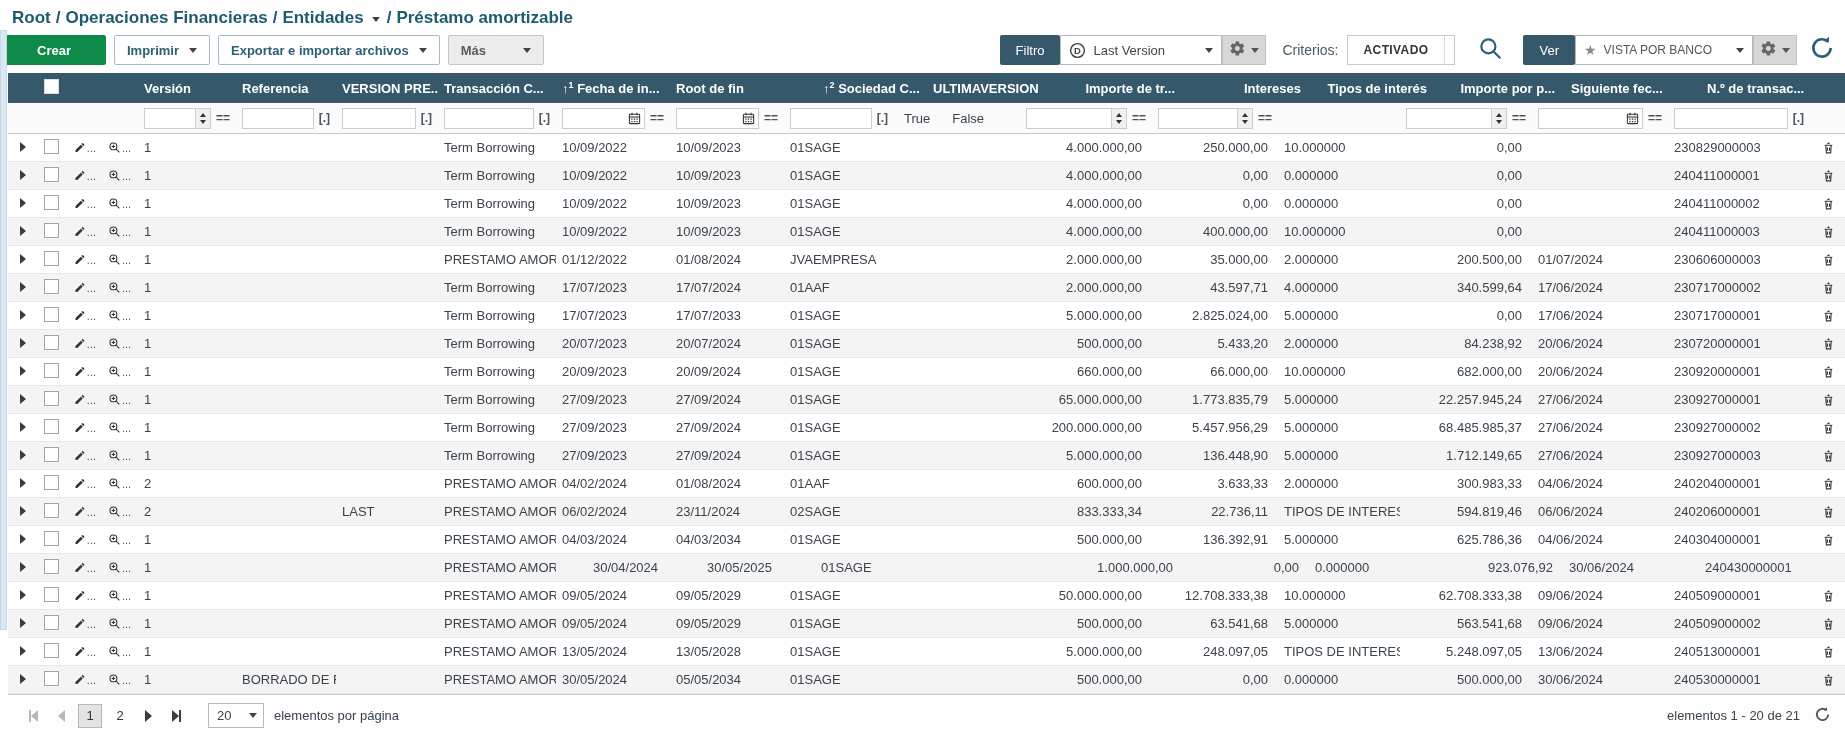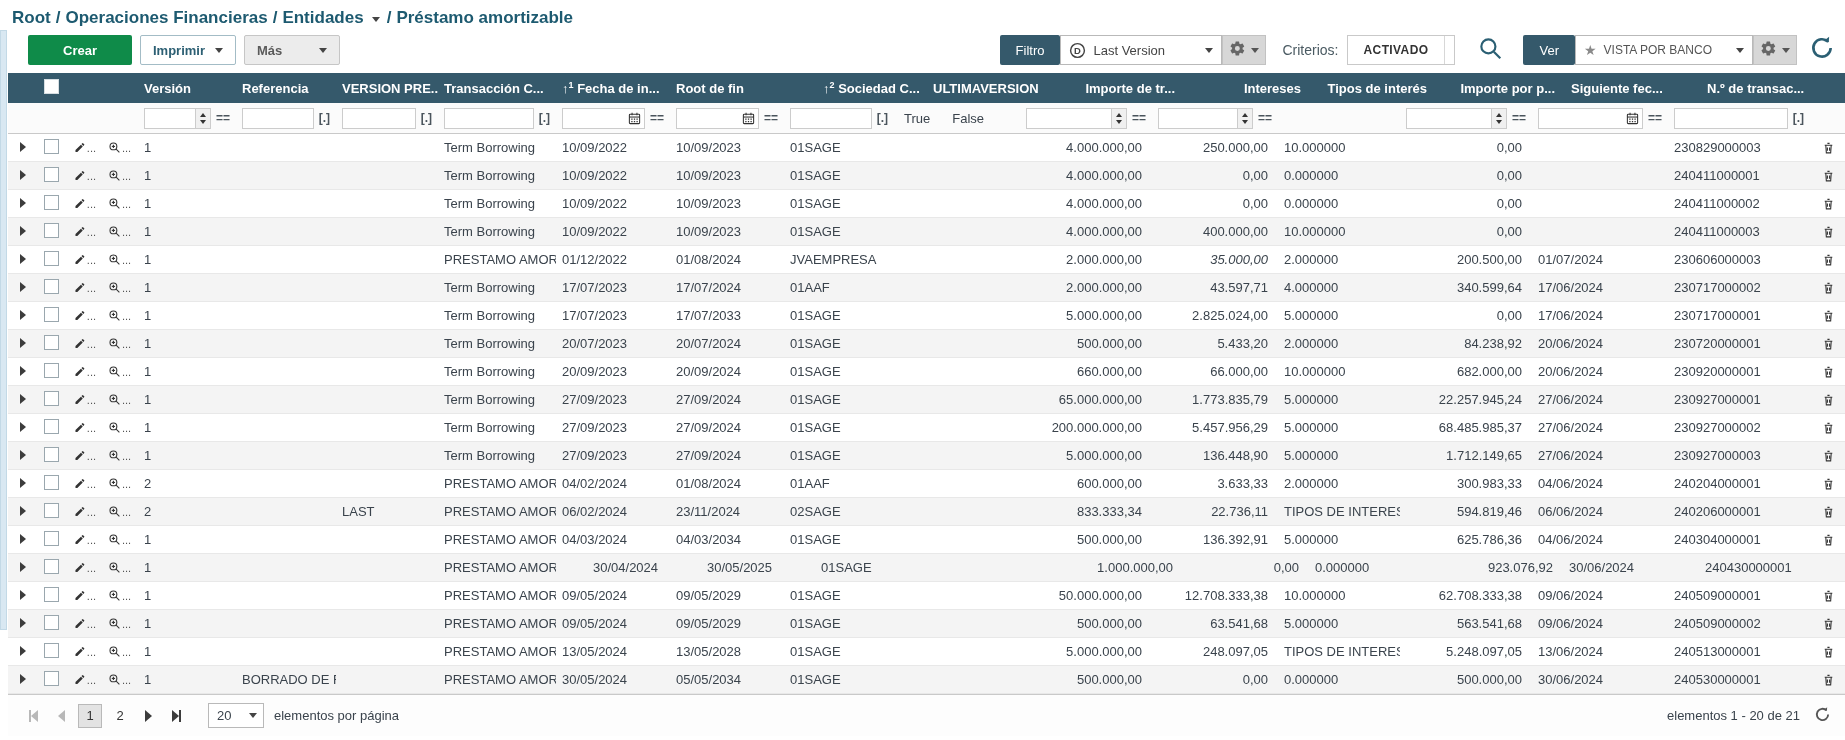--- a/index.html
+++ b/index.html
@@ -8,21 +8,21 @@
 
   
   .left-strip{position:absolute;left:0;top:30px;width:7px;height:600px;background:#d9e8f2;border:1px solid #c3d9e6;box-sizing:border-box;}
 
   
   .breadcrumb{padding:6px 0 2px 12px;font-size:17px;font-weight:bold;color:#1d5a70;height:23px;display:flex;align-items:center;}
   .bc-sep{margin:0 5px;color:#1d5a70;font-weight:bold;}
   .bc-caret{width:0;height:0;border-top:5px solid #444;border-left:4px solid transparent;border-right:4px solid transparent;display:inline-block;margin:3px 2px 0 8px;}
 
   
-  .toolbar{display:flex;align-items:flex-start;padding:4px 10px 8px 28px;height:30px;}
+  .toolbar{display:flex;align-items:flex-start;padding:4px 10px 8px 2px;height:30px;}
   .btn{height:30px;box-sizing:border-box;display:flex;align-items:center;justify-content:center;font-size:13px;font-weight:600;border-radius:2px;cursor:pointer;}
   .btn-green{background:#0f8b49;color:#fff;width:104px;margin-right:8px;}
   .btn-white{background:#fff;border:1px solid #a3bcc6;color:#2c5f73;padding:0 12px;margin-right:8px;}
   .btn-grey{background:#ececec;border:1px solid #c6c6c6;color:#5a5a5a;padding:0 12px;margin-right:8px;width:96px;justify-content:space-between;box-sizing:border-box;}
   .btn-dark{background:#35596b;color:#fff;padding:0 16px;font-weight:400;}
   .caret-dn{width:0;height:0;border-top:5px solid #444;border-left:4px solid transparent;border-right:4px solid transparent;display:inline-block;margin-left:10px;}
   .tb-right{margin-left:auto;display:flex;align-items:center;}
   .dropdown{height:30px;box-sizing:border-box;background:#fff;border:1px solid #b9b9b9;display:flex;align-items:center;padding:0 8px;font-size:13px;color:#444;}
   .dd-lastversion{width:162px;}
   .dd-vista{width:178px;font-size:12px;color:#555;}
@@ -103,20 +103,24 @@
     </div>
 
   <div class="toolbar">
     <div class="btn btn-green">
         <span>Crear</span>
       </div>
     <div class="btn btn-white">
         <span>Imprimir</span>
         <span class="caret-dn"></span>
       </div>
+    <div class="btn btn-white">
+        <span>Exportar e importar archivos</span>
+        <span class="caret-dn"></span>
+      </div>
     <div class="btn btn-grey">
         <span>Más</span>
         <span class="caret-dn"></span>
       </div>
 
     <div class="tb-right">
       <div class="btn btn-dark">
           <span>Filtro</span>
         </div>
       <div class="dropdown dd-lastversion">
@@ -558,21 +562,21 @@
         </div>
         <div class="cell" style="width: 98px;">1</div>
         <div class="cell" style="width: 100px;"></div>
         <div class="cell" style="width: 102px;"></div>
         <div class="cell" style="width: 118px;">PRESTAMO AMOR...</div>
         <div class="cell" style="width: 114px;">01/12/2022</div>
         <div class="cell" style="width: 114px;">01/08/2024</div>
         <div class="cell" style="width: 110px;">JVAEMPRESA</div>
         <div class="cell" style="width: 126px;"></div>
         <div class="cell right" style="width: 132px;">2.000.000,00</div>
-        <div class="cell right" style="width: 126px; font-style: italic;">35.000,00</div>
+        <div class="cell right" style="width: 126px;">35.000,00</div>
         <div class="cell" style="width: 122px;">2.000000</div>
         <div class="cell right" style="width: 132px;">200.500,00</div>
         <div class="cell" style="width: 136px;">01/07/2024</div>
         <div class="cell" style="width: 142px;">230606000003</div>
         <div class="cell" style="width: 37px; text-align: center;">
           <span class="rowicon" style="justify-content: center;">
             <svg width="13" height="14" viewBox="0 0 24 24" fill="none" stroke="#333" stroke-width="2">
               <path d="M5 7h14M10 3.5h4M7 7l1 14h8l1-14M10 11v6M14 11v6"></path>
             </svg>
           </span>

